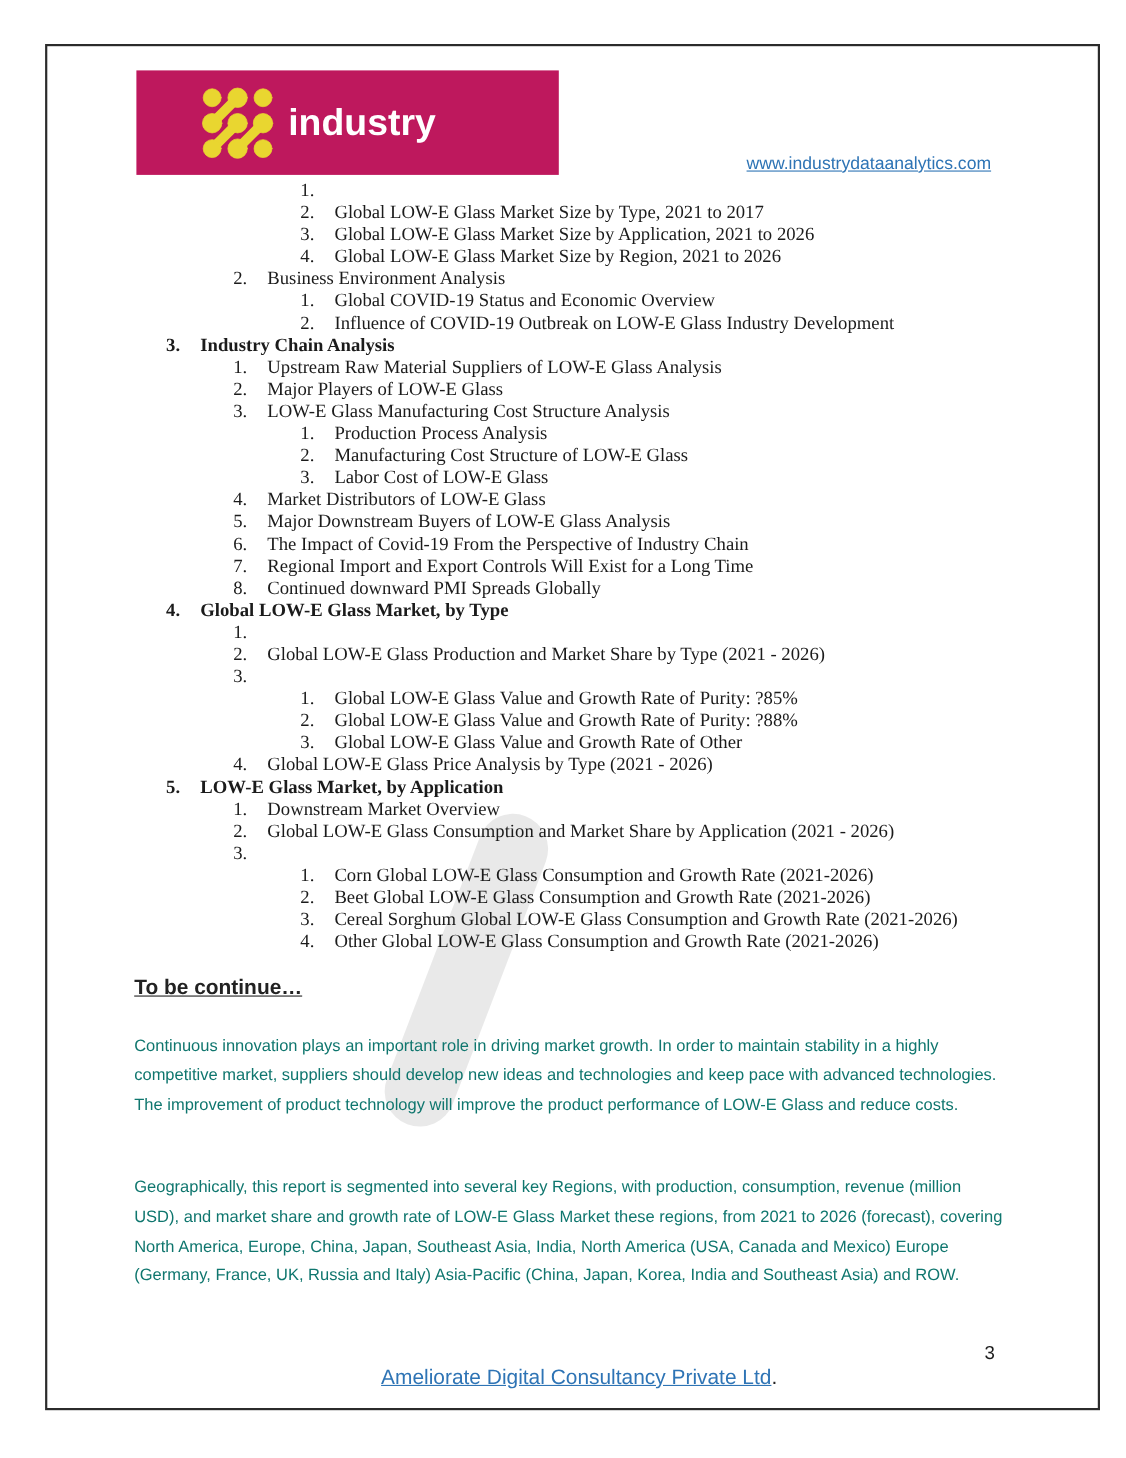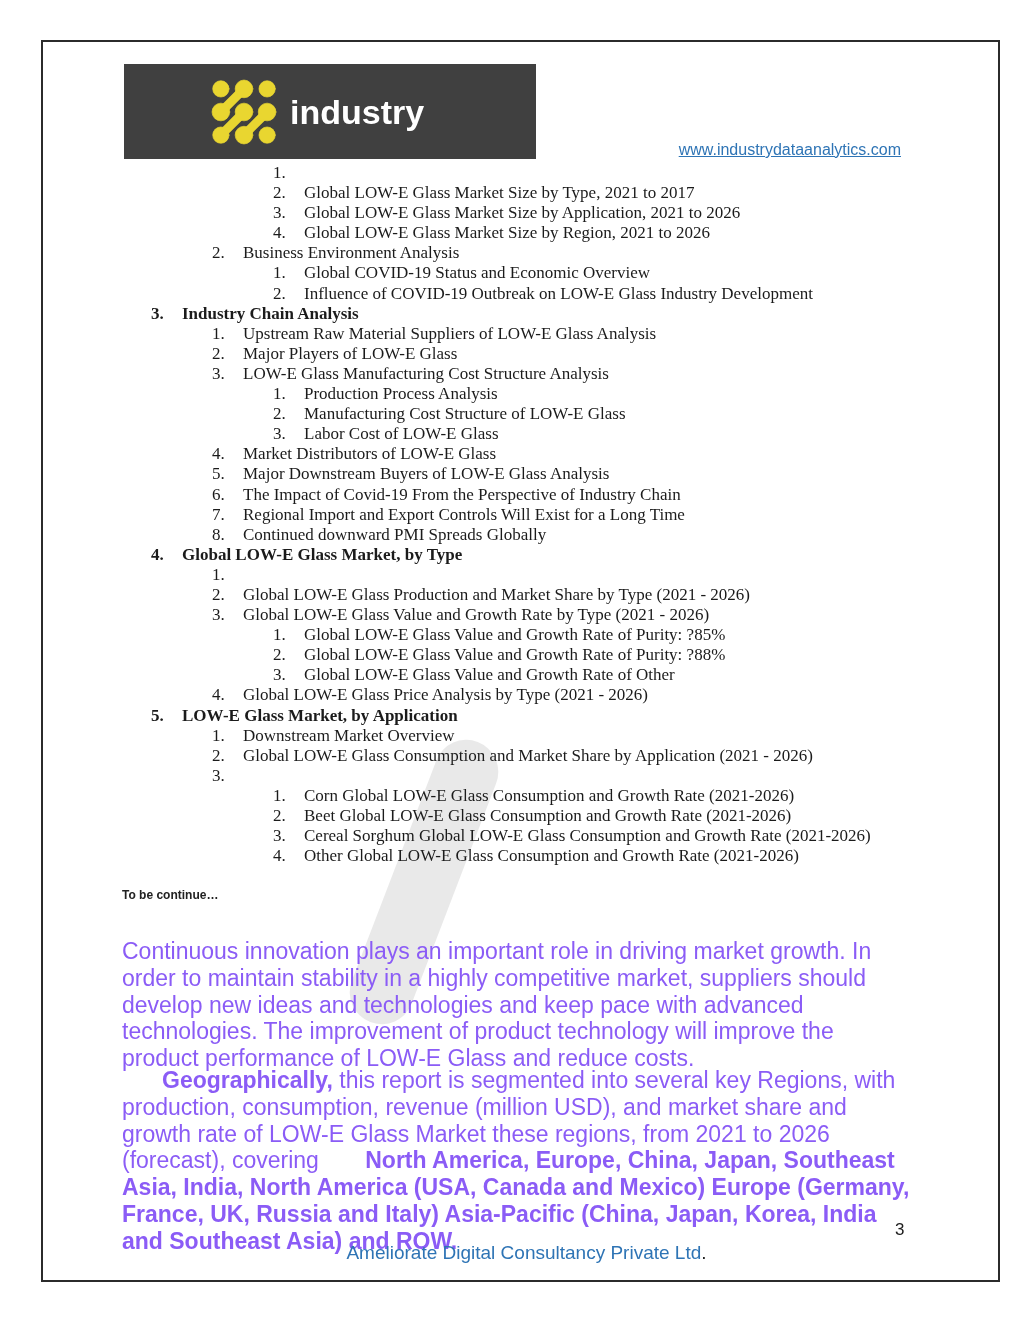--- a/index.html
+++ b/index.html
@@ -30,44 +30,44 @@
   .toc{position:absolute;left:0;top:121px;width:959px;z-index:1;}
   .toc-row{display:flex;font-family:"Liberation Serif",serif;font-size:17px;
            line-height:20.1px;color:#1b1b1b;white-space:nowrap;}
   .toc-row.lvl1{margin-left:108px;}
   .toc-row.lvl2{margin-left:169px;}
   .toc-row.lvl3{margin-left:230px;}
   .toc-row.bold{font-weight:bold;}
   .toc-num{flex:none;width:31px;}
 
   
-  .continue{position:absolute;left:79px;top:846px;font-size:12px;font-weight:bold;
-            color:#222;z-index:1;}
-  .para{position:absolute;left:79px;width:792px;font-size:23px;line-height:26.8px;
-        color:#8b5cf6;z-index:1;}
+  .continue{position:absolute;left:79px;top:846px;font-size:19px;font-weight:bold;
+            color:#222;z-index:1;text-decoration:underline;}
+  .para{position:absolute;left:79px;width:792px;font-size:15px;line-height:26.8px;
+        color:#0f766e;z-index:1;}
   .para1{top:896px;}
   .para2{top:1025px;}
-  .para .b{font-weight:bold;margin-left:40px;}
+  .para .b{font-weight:normal;}
 
   
   .page-num{position:absolute;left:852px;top:1178px;font-size:17px;color:#1b1b1b;z-index:1;}
   .footer-line{position:absolute;left:0;top:1200px;width:955px;text-align:center;
                font-size:19px;color:#222;z-index:1;}
-  .footer-line a{margin-left:12px;}
+  .footer-line a{text-decoration:underline;margin-left:12px;}
   a{cursor:pointer;}
 </style>
 </head>
 <body>
 
 <div class="sheet">
   <div class="frame">
 
     <div class="watermark"></div>
 
-    <div class="logo" id="logo-box" style="background: #404040; padding-left: 28px;">
+    <div class="logo" id="logo-box" style="background: #be185d;">
       <svg class="logo-dots" width="68" height="74" viewBox="0 0 100 108">
         <g id="logo-dot-group" stroke-linecap="round" fill="#e9d630" stroke="#e9d630">
           <line x1="50" y1="20" x2="16" y2="54" stroke-width="13"></line>
           <line x1="50" y1="54" x2="16" y2="88" stroke-width="13"></line>
           <line x1="84" y1="54" x2="50" y2="88" stroke-width="13"></line>
           <circle cx="16" cy="20" r="12"></circle>
           <circle cx="50" cy="20" r="13"></circle>
           <circle cx="84" cy="20" r="12"></circle>
           <circle cx="16" cy="54" r="13"></circle>
           <circle cx="50" cy="54" r="13"></circle>
@@ -166,21 +166,20 @@
         </div>
         <div class="toc-row lvl2">
           <span class="toc-num">1.</span>
         </div>
         <div class="toc-row lvl2">
           <span class="toc-num">2.</span>
           <span class="toc-text">Global LOW-E Glass Production and Market Share by Type (2021 - 2026)</span>
         </div>
         <div class="toc-row lvl2">
           <span class="toc-num">3.</span>
-          <span class="toc-text">Global LOW-E Glass Value and Growth Rate by Type (2021 - 2026)</span>
         </div>
         <div class="toc-row lvl3">
           <span class="toc-num">1.</span>
           <span class="toc-text">Global LOW-E Glass Value and Growth Rate of Purity: ?85%</span>
         </div>
         <div class="toc-row lvl3">
           <span class="toc-num">2.</span>
           <span class="toc-text">Global LOW-E Glass Value and Growth Rate of Purity: ?88%</span>
         </div>
         <div class="toc-row lvl3">

